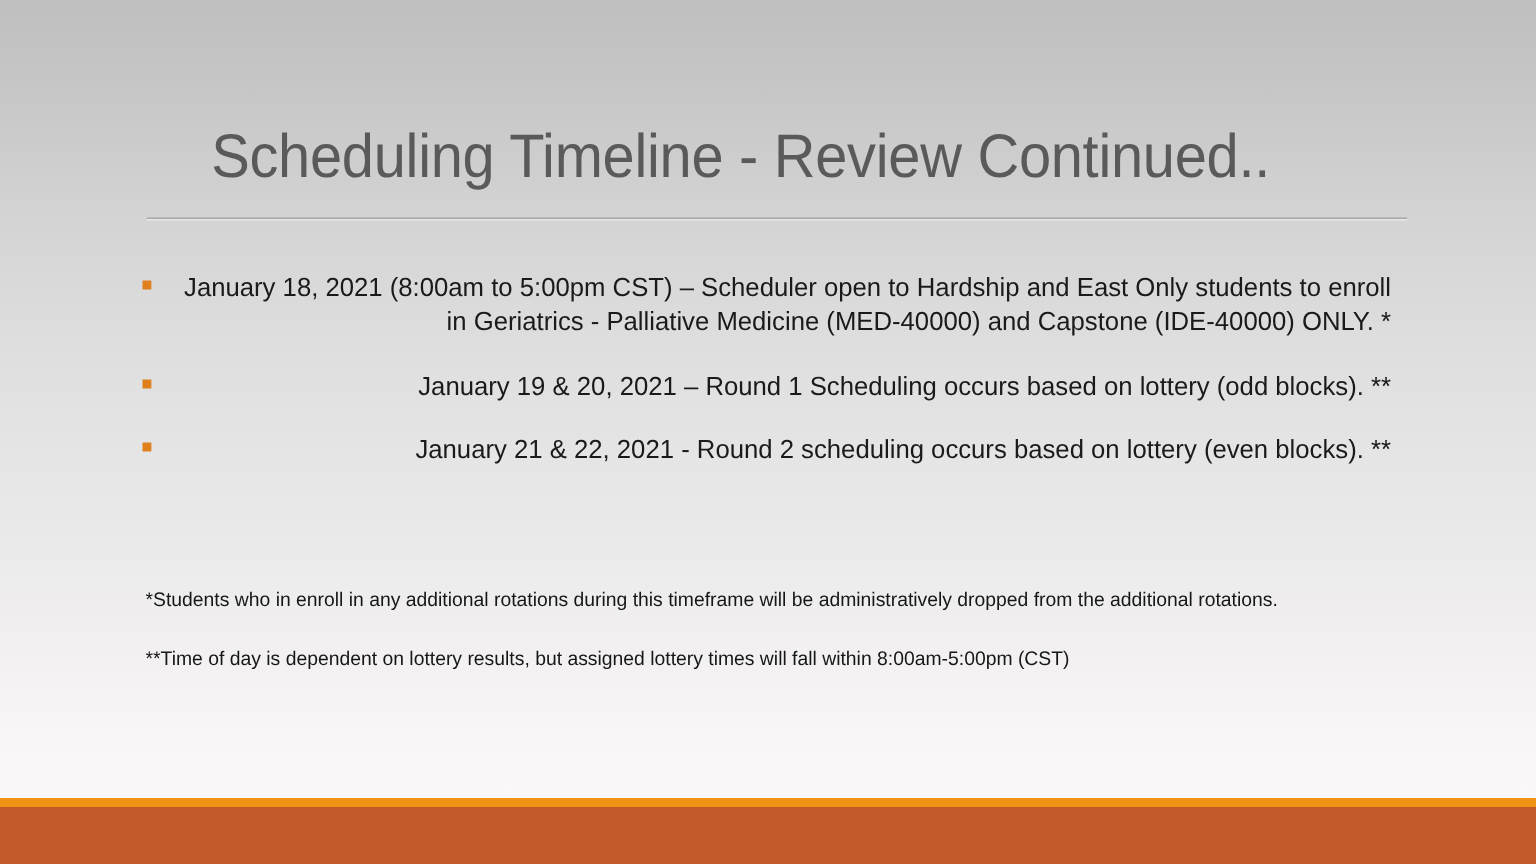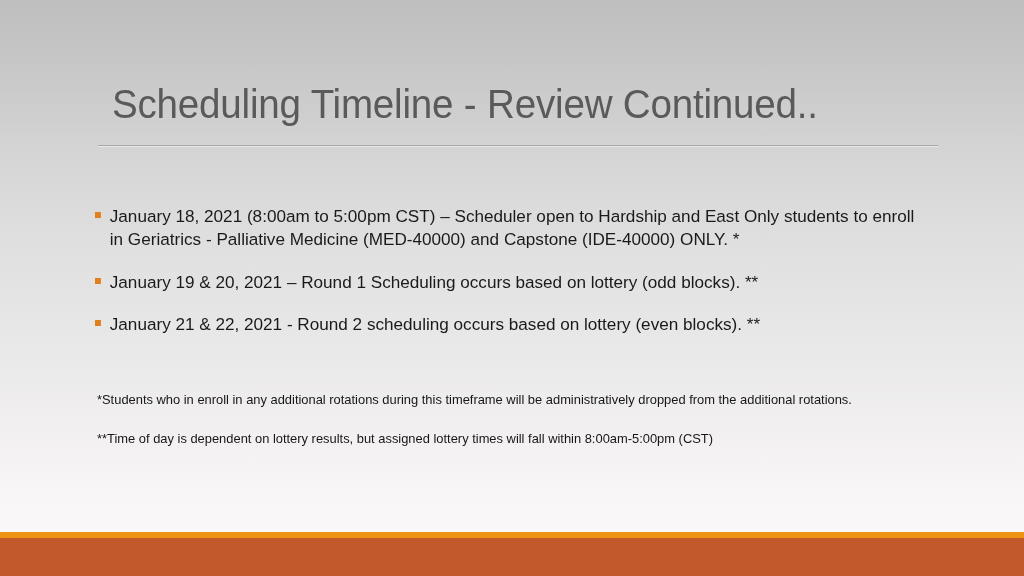--- a/index.html
+++ b/index.html
@@ -26,23 +26,24 @@
         #e6e6e6 55%,
         #f0eeee 72%,
         #f8f6f6 86%,
         #fcfafa 100%);
     overflow: hidden;
   }
 
   
   .title-block {
     position: absolute;
-    left: 112px;
+    left: 98px;
     top: 82px;
     width: 842px;
+    text-align: center;
   }
   .slide-title {
     font-family: "Liberation Sans", sans-serif;
     font-size: 41px;
     font-weight: 300;
     color: #5a5a5a;
     letter-spacing: -0.2px;
     line-height: 1.12;
     white-space: nowrap;
     transform: scaleX(0.94);
@@ -55,22 +56,23 @@
     width: 840px;
     height: 1px;
     background: #a6a6a6;
     box-shadow: 0 1px 0 #e9e9e9;
   }
 
   
   .body-block {
     position: absolute;
     left: 95px;
-    top: 205px;
+    top: 180px;
     width: 845px;
+    text-align: right;
   }
   .bullet-row {
     position: relative;
     display: block;
     padding-left: 15px;
     margin-bottom: 19px;
     color: #1a1a1a;
     font-size: 17.4px;
     line-height: 1.34;
     font-weight: 400;

